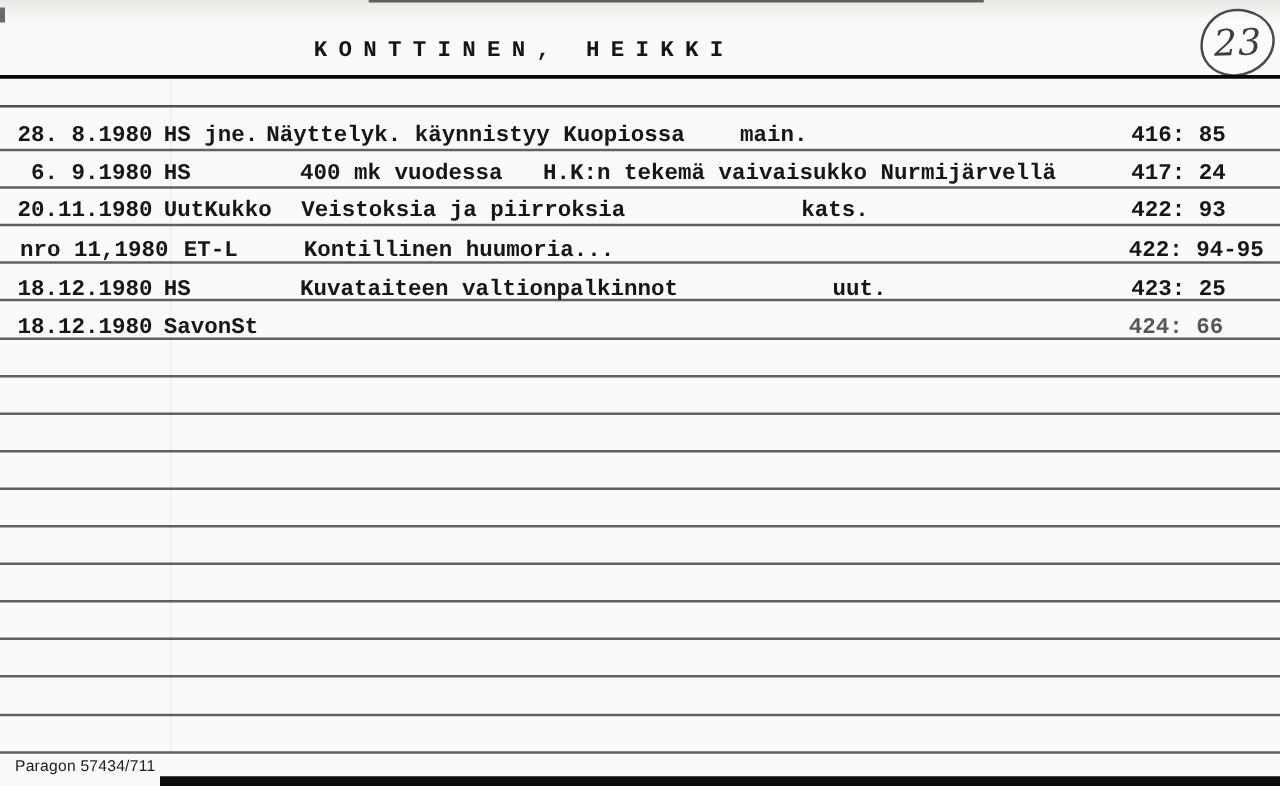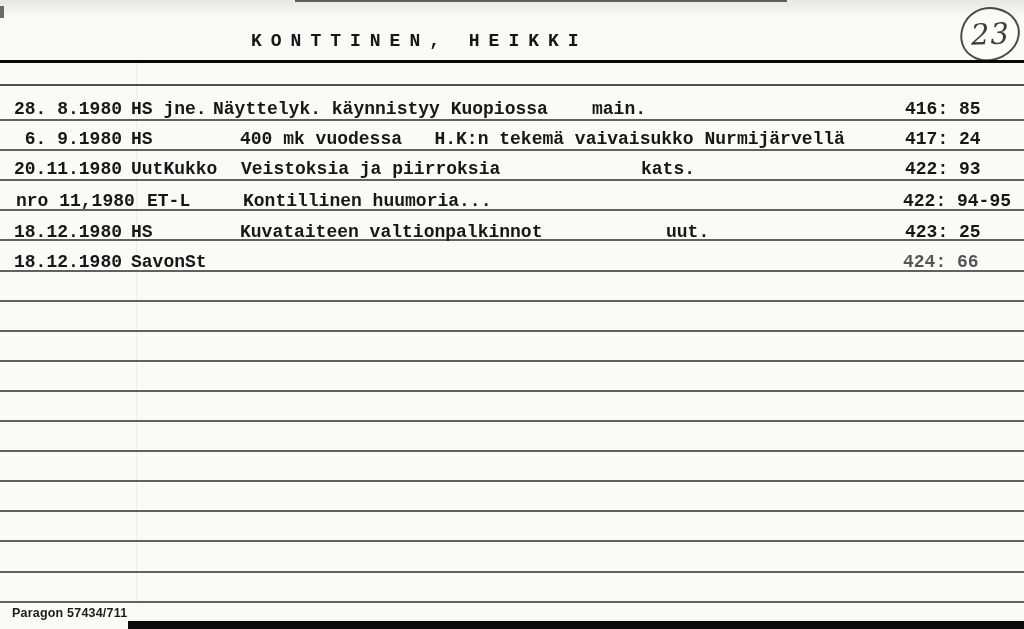--- a/index.html
+++ b/index.html
@@ -40,21 +40,21 @@
   .crease{position:absolute;top:62px;left:136px;width:1px;height:540px;background:rgba(0,0,0,.05);}
   .entry-row{position:absolute;left:0;width:1024px;height:22px;}
   .cell{
     position:absolute;top:0;white-space:pre;
     font-size:18px;font-weight:700;color:#171717;line-height:20px;
   }
   .faded{opacity:.72;font-family:Liberation Mono, monospace;}
   .brand-text{
     position:absolute;top:606px;left:12px;
     font-family:"Liberation Sans","DejaVu Sans",sans-serif;
-    font-size:12.5px;font-weight:700;color:#1b1b1b;letter-spacing:.2px;
+    font-size:12.5px;font-weight:400;color:#1b1b1b;letter-spacing:.2px;
   }
   .bottom-scan-bar{position:absolute;top:621px;left:128px;right:0;height:8px;background:#0b0b0b;}
 </style>
 </head>
 <body>
 
 <div class="scan-top-shade"></div>
 <div class="top-edge-line"></div>
 <div class="left-edge-mark"></div>
 

